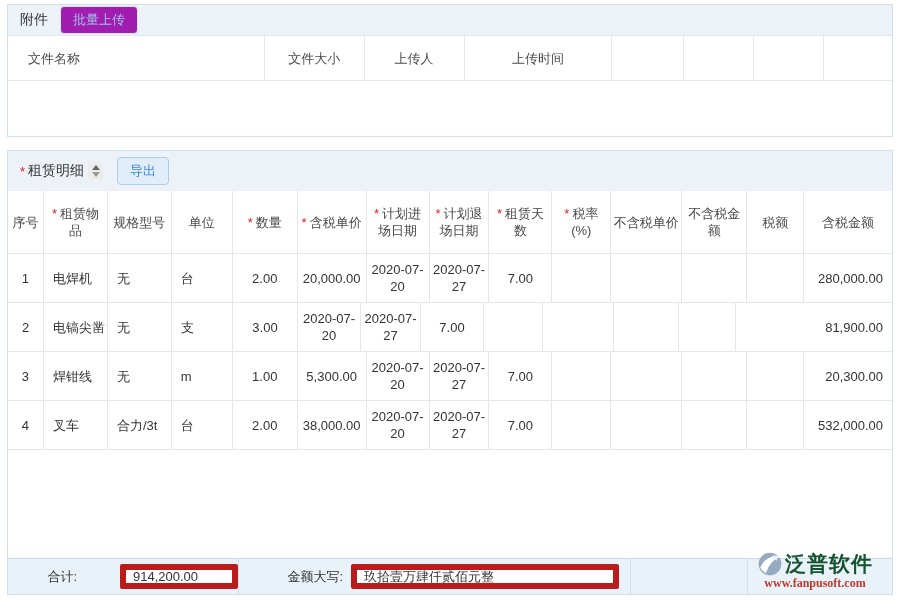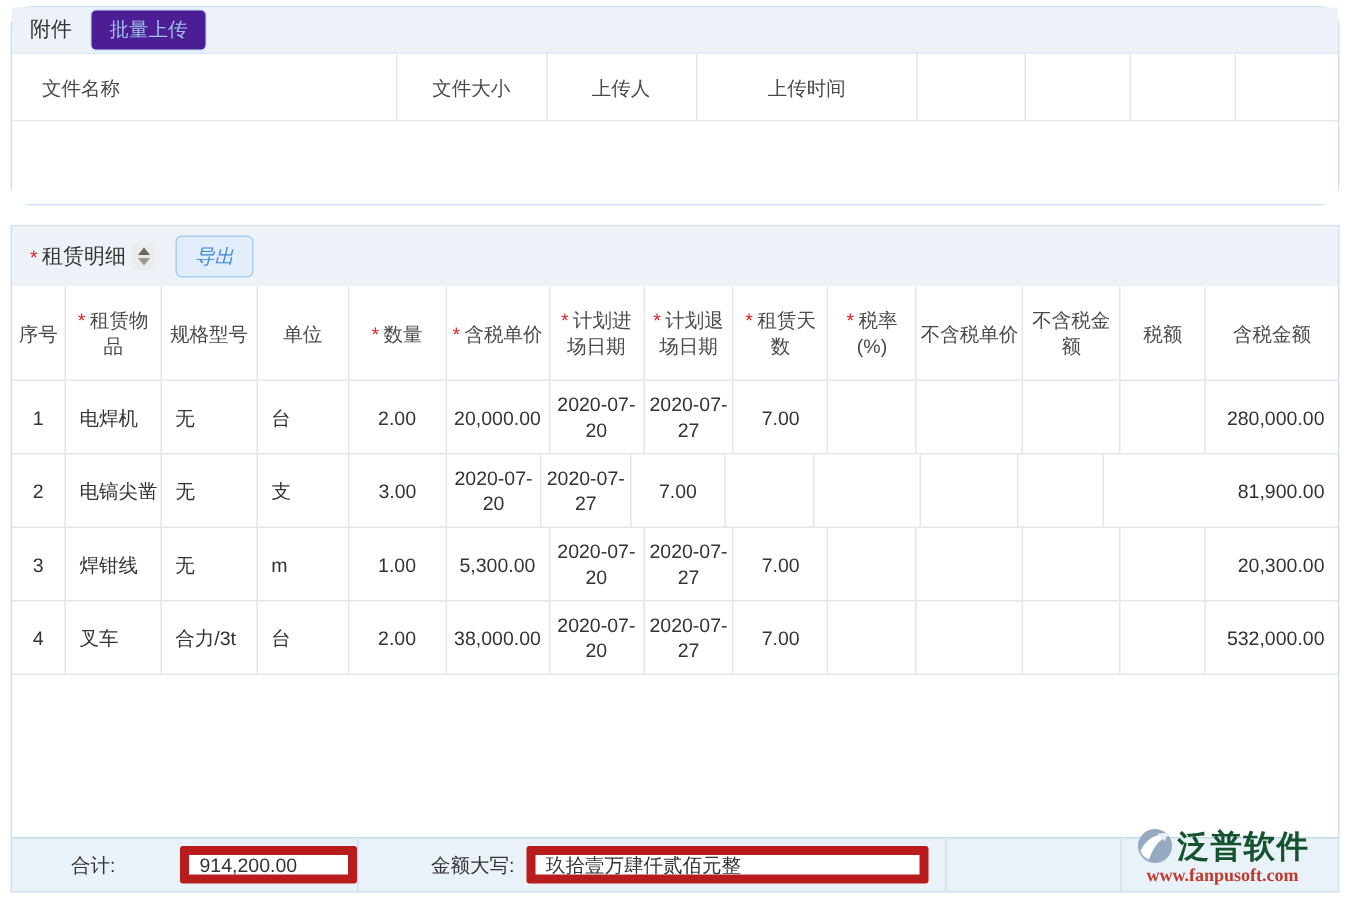--- a/index.html
+++ b/index.html
@@ -1,31 +1,31 @@
 <!DOCTYPE html>
 <html><head>
 <meta charset="utf-8">
 <style>
   * { box-sizing: border-box; margin: 0; padding: 0; }
   html,body { width: 900px; height: 600px; background: #fff; overflow: hidden;
               font-family: "Liberation Sans", "DejaVu Sans", sans-serif; color: #333; }
   .panel { position: absolute; left: 7px; width: 886px; border: 1px solid #cfe0f2; background: #fff; }
-  .panel1 { top: 4px; height: 133px; border-radius: 14px; }
+  .panel1 { top: 4px; height: 133px; }
   .panel2 { top: 150px; height: 445px; display: flex; flex-direction: column; }
 
   .bar { background: #edf2f9; display: flex; align-items: center; padding: 0 12px; flex: none; }
   .bar1 { height: 31px; border-bottom: 1px solid #dfe9f5; }
   .bar2 { height: 40px; }
   .bar-title { font-size: 14px; color: #333; }
   .req { color: #e02020; margin-right: 3px; font-size: 13px; }
 
   .btn { display: inline-flex; align-items: center; justify-content: center; border-radius: 4px;
          font-size: 13px; padding: 4px 12px; cursor: pointer; }
-  .btn-upload { margin-left: 12px; background: #4c1d95; border: 1px solid #d3e6f8; color: #9ec2e8; }
-  .btn-export { margin-left: 14px; background: #e1eefa; border: 1px solid #a7cdf0; color: #3b87d9; font-style: italic; }
+  .btn-upload { margin-left: 12px; background: #a21caf; border: 1px solid #d3e6f8; color: #9ec2e8; }
+  .btn-export { margin-left: 14px; background: #e1eefa; border: 1px solid #a7cdf0; color: #3b87d9; }
 
   .spinner { display: inline-flex; flex-direction: column; justify-content: center; align-items: center;
              width: 15px; height: 18px; margin-left: 4px; background: #ececec; border-radius: 2px; gap: 2px; }
   .tri-up   { width: 0; height: 0; border-left: 4px solid transparent; border-right: 4px solid transparent; border-bottom: 5px solid #666; }
   .tri-down { width: 0; height: 0; border-left: 4px solid transparent; border-right: 4px solid transparent; border-top: 5px solid #999; }
 
   .tr { display: flex; width: 100%; }
   .th, .td { display: flex; align-items: center; justify-content: center; text-align: center;
              font-size: 13px; border-right: 1px solid #e6e6e6; padding: 2px;
              word-break: break-all; line-height: 17px; }

